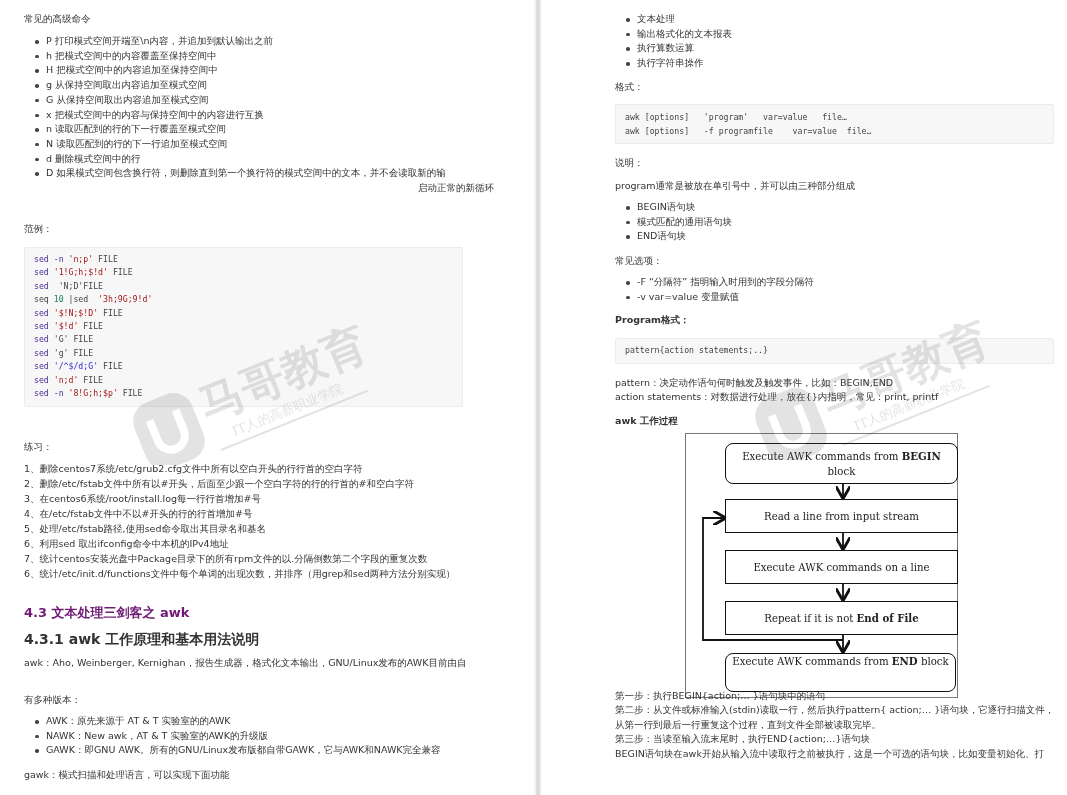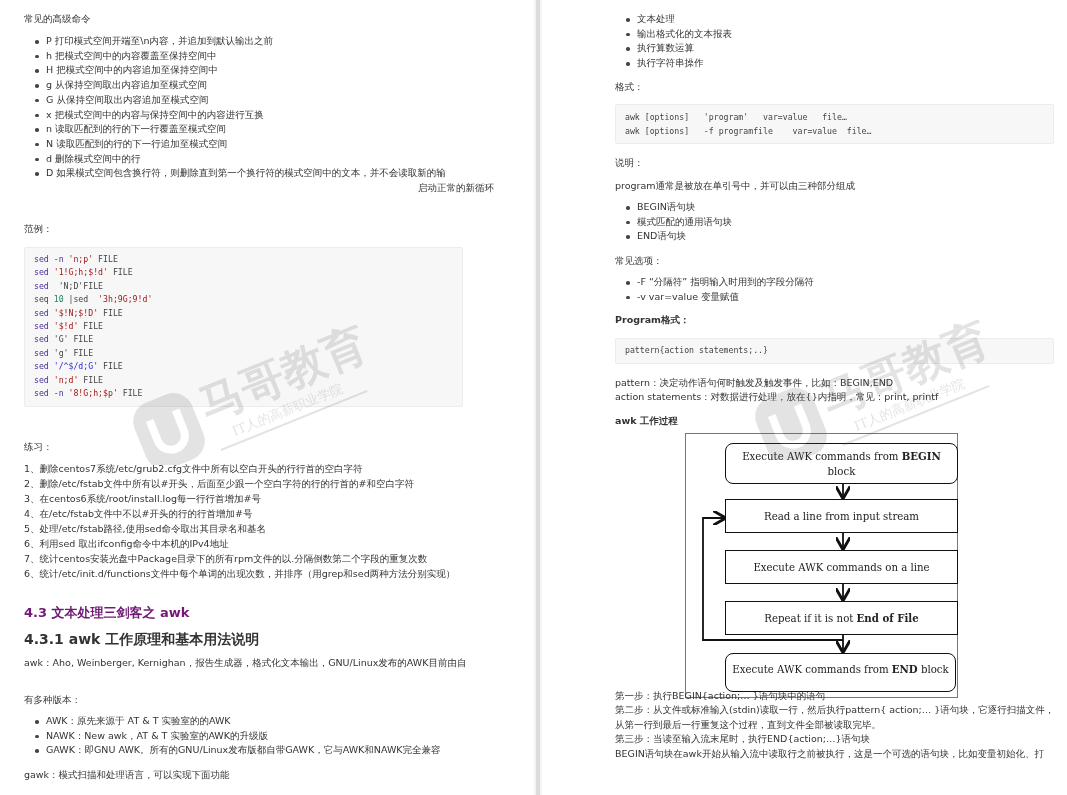--- a/index.html
+++ b/index.html
@@ -187,21 +187,21 @@
     </div>
     <div class="box" style="left:39px;top:65px;width:231px;height:32px;">
       <span>Read a line from input stream</span>
     </div>
     <div class="box" style="left:39px;top:116px;width:231px;height:32px;">
       <span>Execute AWK commands on a line</span>
     </div>
     <div class="box" style="left:39px;top:167px;width:231px;height:32px;">
       <span><span>Repeat if it is not </span><b>End of File</b></span>
     </div>
-    <div class="box round" style="left:39px;top:219px;width:231px;height:39px;align-items:flex-start;padding-top:8px;box-sizing:border-box;">
+    <div class="box round" style="left:39px;top:219px;width:231px;height:39px;align-items:flex-start;padding-top:0;box-sizing:border-box;">
       <span><span>Execute AWK commands from </span><b>END</b><span> block</span></span>
     </div>
   </div>
 
   <div class="abs" style="left:73px;top:689px;">
     <div class="p" style="line-height:14.4px;">第一步：执行BEGIN{action;… }语句块中的语句</div>
     <div class="p" style="line-height:14.4px;">第二步：从文件或标准输入(stdin)读取一行，然后执行pattern{ action;… }语句块，它逐行扫描文件，</div>
     <div class="p" style="line-height:14.4px;">从第一行到最后一行重复这个过程，直到文件全部被读取完毕。</div>
     <div class="p" style="line-height:14.4px;">第三步：当读至输入流末尾时，执行END{action;…}语句块</div>
     <div class="p" style="line-height:14.4px;">BEGIN语句块在awk开始从输入流中读取行之前被执行，这是一个可选的语句块，比如变量初始化、打</div>

